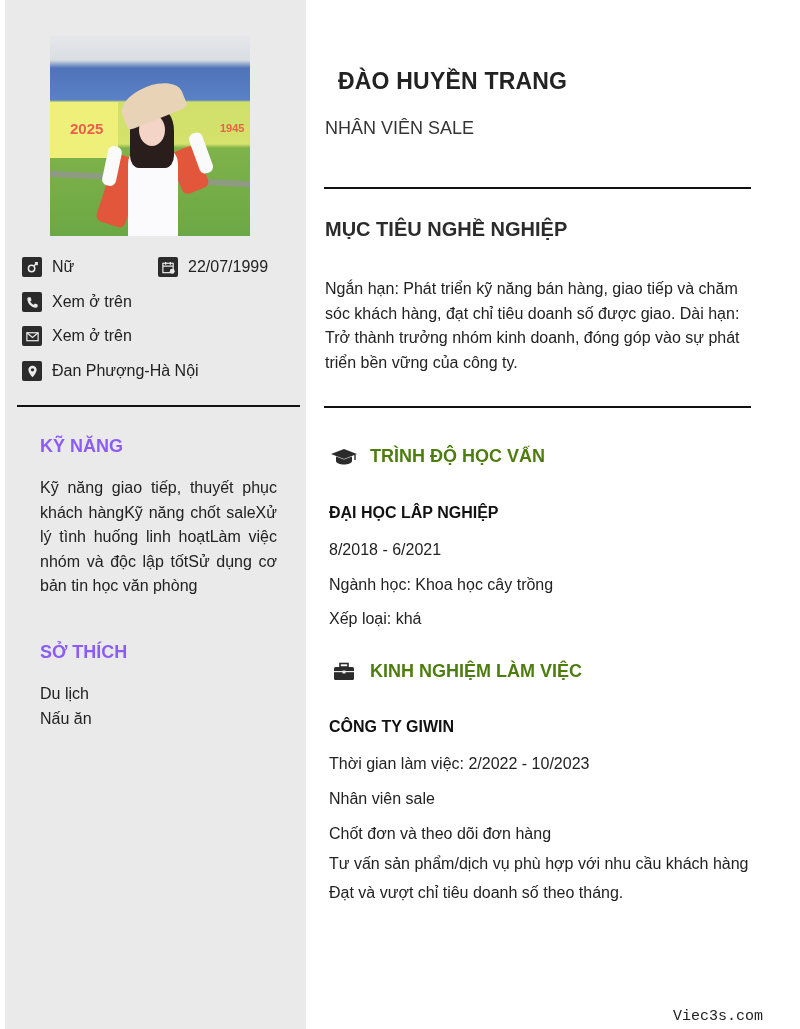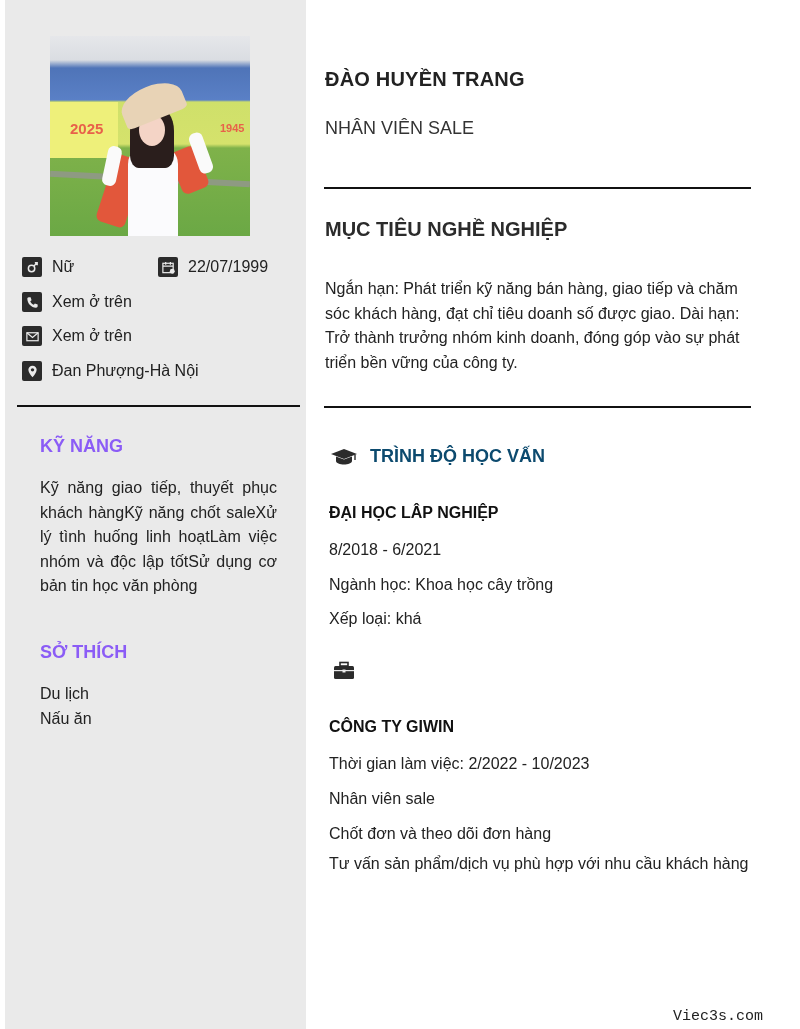--- a/index.html
+++ b/index.html
@@ -30,27 +30,27 @@
   .info-row { position: absolute; display: flex; align-items: center; font-size: 16px; color: #222; }
   .ic { width: 20px; height: 20px; background: #2b2b2b; border-radius: 2px; display: inline-flex; align-items: center; justify-content: center; color: #eaeaea; font-size: 13px; line-height: 1; margin-right: 10px; flex: none; }
   .ic svg { width: 15px; height: 15px; }
 
   .side-rule { position: absolute; left: 17px; top: 405px; width: 283px; height: 2px; background: #111; }
 
   .side-heading { position: absolute; left: 40px; font-weight: bold; font-size: 18px; color: #8b5cf6; }
   .skills-text { position: absolute; left: 40px; top: 476px; width: 237px; font-size: 16px; line-height: 24.5px; text-align: justify; color: #222; }
   .hobbies { position: absolute; left: 40px; top: 682px; font-size: 16px; line-height: 24.5px; color: #222; }
 
-  .main-name { position: absolute; left: 325px; top: 68px; font-weight: bold; font-size: 20px; color: #222; letter-spacing: 0.2px; }
+  .main-name { position: absolute; left: 338px; top: 68px; font-weight: bold; font-size: 23px; color: #222; letter-spacing: 0.2px; }
   .main-title { position: absolute; left: 325px; top: 118px; font-size: 18px; color: #333; }
   .main-rule { position: absolute; left: 324px; width: 427px; height: 2px; background: #111; }
   .main-heading { position: absolute; left: 325px; font-weight: bold; font-size: 20px; color: #2b2b2b; }
   .objective { position: absolute; left: 325px; top: 277px; width: 430px; font-size: 16px; line-height: 24.5px; color: #222; }
 
-  .sec-head { position: absolute; left: 330px; display: flex; align-items: center; font-weight: bold; font-size: 18px; color: #0c4a6e; }
+  .sec-head { position: absolute; left: 330px; display: flex; align-items: center; font-weight: bold; font-size: 18px; color: #4d7c0f; }
   .sec-head .sec-ic { width: 28px; height: 20px; margin-right: 12px; display: inline-flex; align-items: center; justify-content: center; }
   .item-title { position: absolute; left: 329px; font-weight: bold; font-size: 16px; color: #111; }
   .line { position: absolute; left: 329px; font-size: 16px; color: #222; }
   .duties { position: absolute; left: 329px; top: 822px; width: 420px; font-size: 16px; line-height: 24.5px; color: #222; }
   .duties li { list-style: none; margin-bottom: 5px; }
 
   .footer { position: absolute; left: 673px; top: 1008px; font-family: "Liberation Mono", "DejaVu Sans Mono", monospace; font-size: 15px; color: #222; }
 </style>
 </head>
 <body>
@@ -156,22 +156,24 @@
 
 <div class="sec-head" style="top:661px;">
   <span class="sec-ic">
     <svg viewBox="0 0 28 20" width="28" height="20">
         <rect x="10" y="1.5" width="8" height="3.5" fill="none" stroke="#2b2b2b" stroke-width="1.6"></rect>
         <rect x="4" y="5" width="20" height="13" rx="1.5" fill="#2b2b2b"></rect>
         <rect x="4" y="9" width="20" height="1.2" fill="#eaeaea"></rect>
         <rect x="12.5" y="8.5" width="3" height="3" fill="#eaeaea"></rect>
       </svg>
   </span>
+  <span>KINH NGHIỆM LÀM VIỆC</span>
 </div>
 <div class="item-title" style="top:718px;">CÔNG TY GIWIN</div>
 <div class="line" style="top:755px;">Thời gian làm việc: 2/2022 - 10/2023</div>
 <div class="line" style="top:790px;">Nhân viên sale</div>
 <ul class="duties">
   <li>Chốt đơn và theo dõi đơn hàng</li>
   <li>Tư vấn sản phẩm/dịch vụ phù hợp với nhu cầu khách hàng</li>
+  <li>Đạt và vượt chỉ tiêu doanh số theo tháng.</li>
 </ul>
 
 <div class="footer">Viec3s.com</div>
 
 </body></html>

